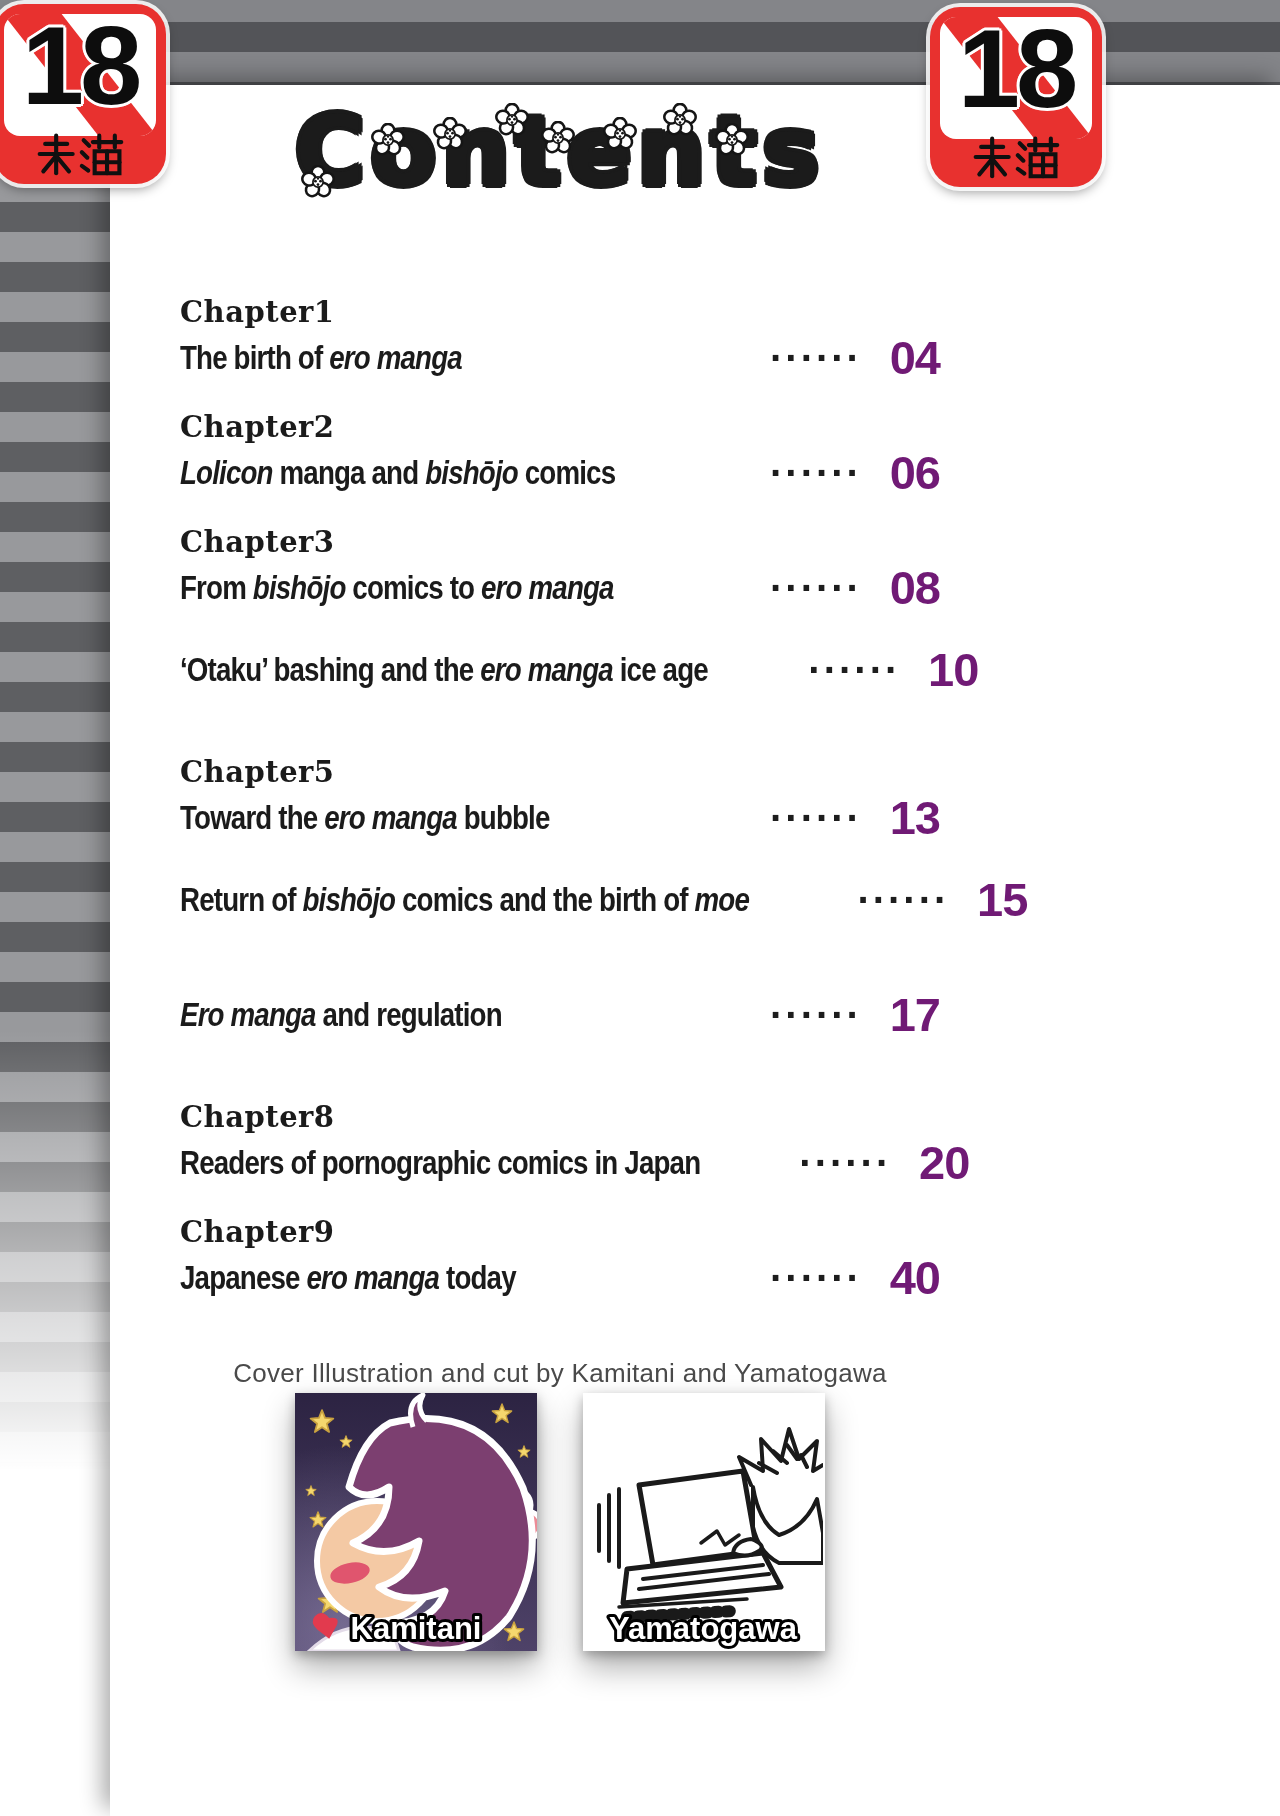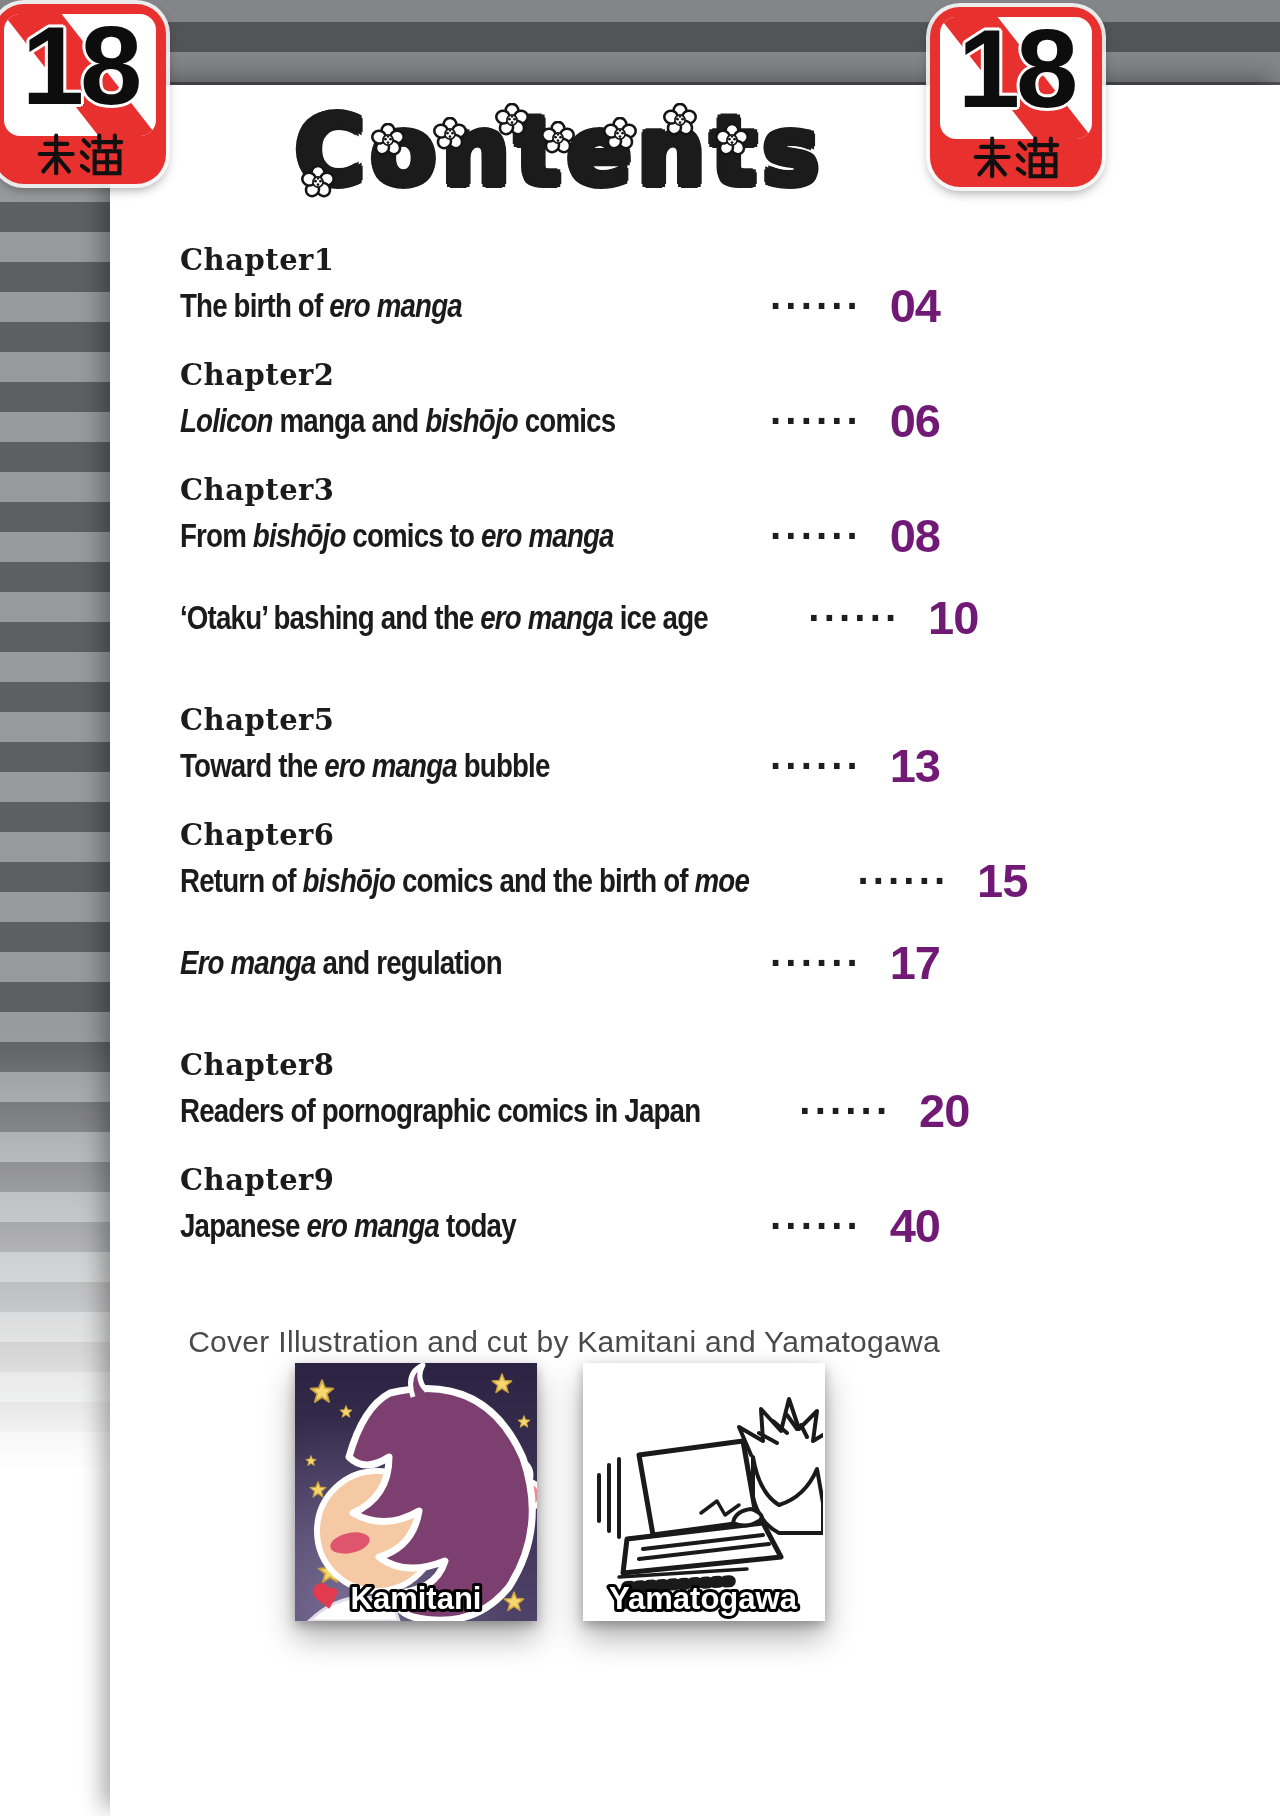--- a/index.html
+++ b/index.html
@@ -29,32 +29,32 @@
   .badge-kanji{position:absolute;left:0;right:0;bottom:4px;text-align:center;}
 
   
   .title-wrap{margin-top:14px;text-align:center;height:108px;}
   .title-box{position:relative;display:inline-block;font-family:"DejaVu Sans",sans-serif;font-weight:bold;
     font-size:95px;line-height:104px;letter-spacing:6px;color:#1b1b1b;
     text-shadow:4px 0 0 #1b1b1b,-4px 0 0 #1b1b1b,0 4px 0 #1b1b1b,0 -4px 0 #1b1b1b,3px 3px 0 #1b1b1b,3px -3px 0 #1b1b1b,-3px 3px 0 #1b1b1b,-3px -3px 0 #1b1b1b;}
   .flower{position:absolute;width:34px;height:34px;}
 
   
-  .toc{margin-top:38px;}
+  .toc{margin-top:90px;}
   .entry{height:73px;margin-bottom:42px;}
   .entry .label{font-family:"DejaVu Serif",serif;font-weight:bold;font-size:29px;line-height:30px;letter-spacing:.5px;}
   .entry .row{display:grid;grid-template-columns:1fr 84px 86px;align-items:center;margin-top:3px;}
   .entry .titletext{font-weight:bold;font-size:33px;letter-spacing:-1px;white-space:nowrap;
     transform:scaleX(.84);transform-origin:left center;}
   .entry .titletext i{font-style:italic;}
   .entry .dots{font-weight:bold;font-size:40px;letter-spacing:2px;color:#1d1d1d;text-align:left;line-height:20px;}
   .entry .page{font-weight:bold;font-size:47px;letter-spacing:-1px;text-align:right;color:#701a75;}
 
   
-  .credit{margin-top:87px;text-align:right;font-size:30px;letter-spacing:.3px;color:#4a4a4a;}
+  .credit{margin-top:68px;text-align:center;font-size:26px;letter-spacing:.3px;color:#4a4a4a;}
   .artists{display:flex;justify-content:center;gap:46px;margin-top:4px;}
   .art-card{position:relative;width:242px;height:258px;background:#fff;box-shadow:0 16px 30px rgba(0,0,0,.32),0 4px 10px rgba(0,0,0,.25);}
   .art-card svg{display:block;}
 </style>
 </head>
 <body>
 
 <svg width="0" height="0" style="position:absolute">
   <defs>
     <symbol id="flower" viewBox="0 0 40 40">
@@ -172,21 +172,20 @@
   <div class="entry">
     <div class="label">Chapter5</div>
     <div class="row">
       <div class="titletext"><span>Toward the </span><i>ero manga</i><span> bubble</span></div>
       <div class="dots">······</div>
       <div class="page">13</div>
     </div>
   </div>
 
   <div class="entry">
-    <div class="label">Chapter6</div>
     <div class="row">
       <div class="titletext"><span>Return of </span><i>bishōjo</i><span> comics and the birth of </span><i>moe</i></div>
       <div class="dots">······</div>
       <div class="page">15</div>
     </div>
   </div>
 
   <div class="entry">
     <div class="row">
       <div class="titletext"><i>Ero manga</i><span> and regulation</span></div>

